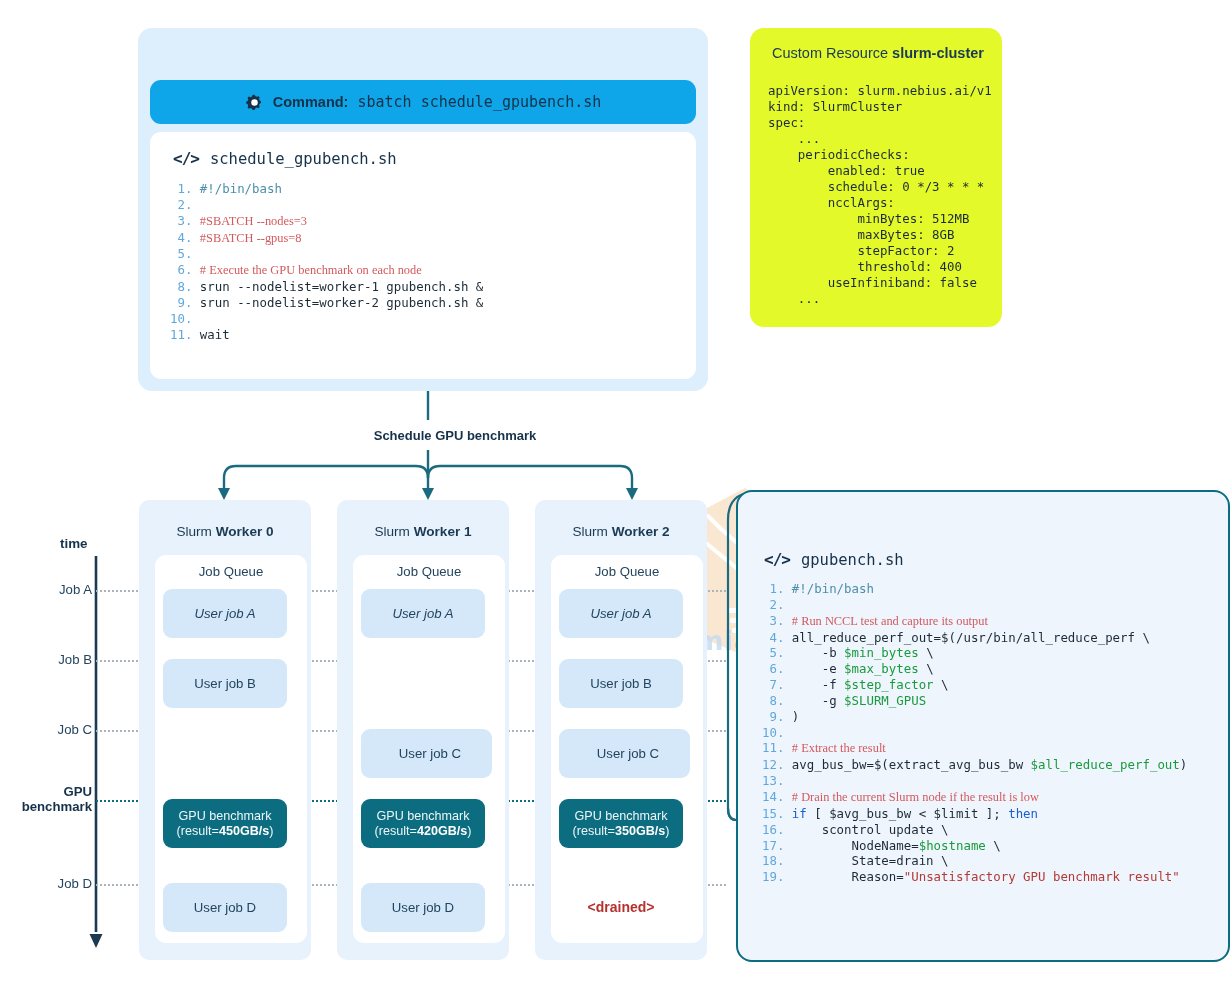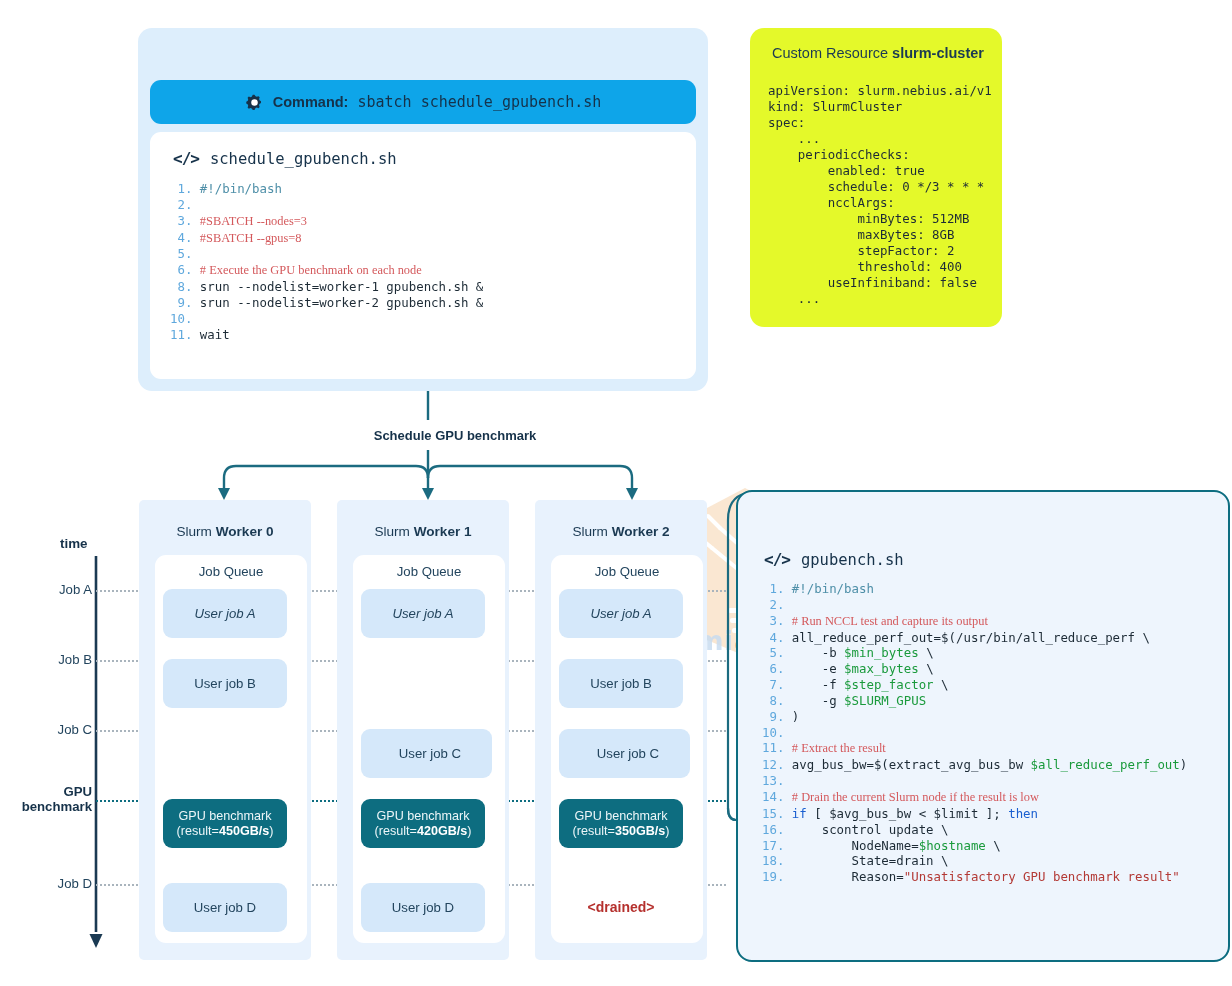--- a/index.html
+++ b/index.html
@@ -80,21 +80,21 @@
     font-size:13.2px;color:#23455e;line-height:15px;
   }
   .tl-label.bold{font-weight:bold;color:#16324a;}
   #time-caption{
     left:60px;top:536px;font-size:13.4px;font-weight:bold;color:#16324a;
   }
 
   
   .worker-col{
     top:500px;width:172px;height:460px;
-    background:#e8f2fd;border-radius:5px;
+    background:#e8f2fd;border-radius:10px;
   }
   #worker-0{left:139px;}
   #worker-1{left:337px;}
   #worker-2{left:535px;}
   .worker-title{
     position:absolute;top:24px;left:0;width:100%;text-align:center;
     font-size:13.6px;color:#1b3a53;
   }
   .worker-title b{font-weight:bold;}
   .queue-card{

